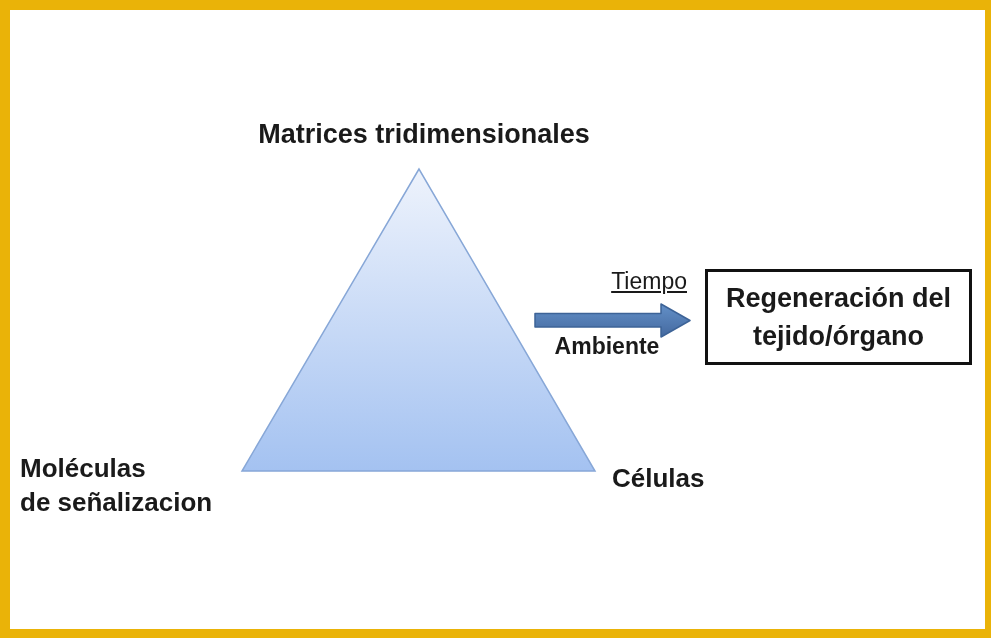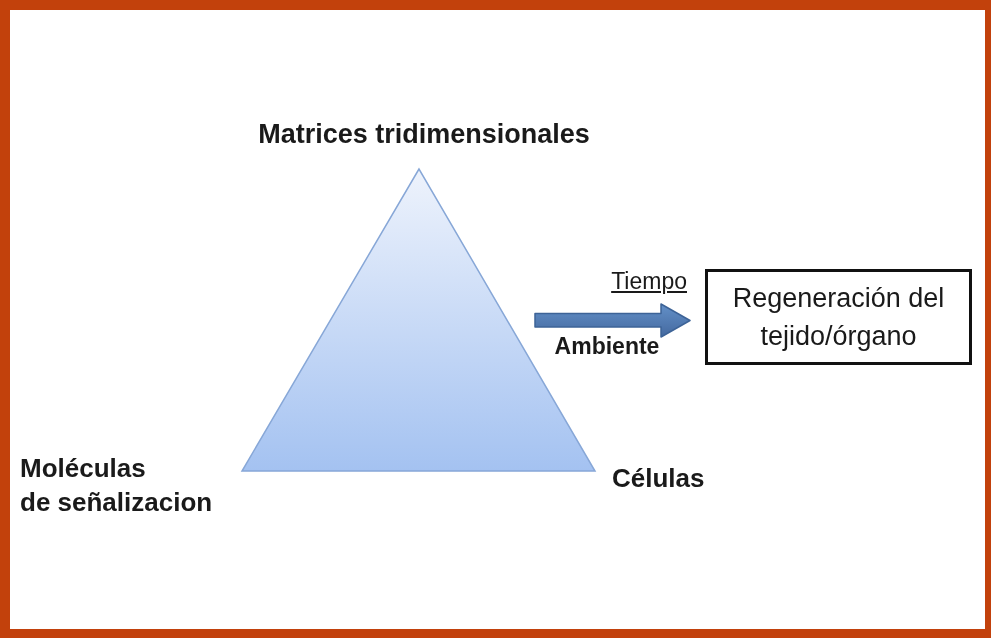--- a/index.html
+++ b/index.html
@@ -4,21 +4,21 @@
 <style>
   html, body { margin: 0; padding: 0; }
   body {
     font-family: "Liberation Sans", "DejaVu Sans", sans-serif;
     background: #888;
   }
   .page {
     position: relative;
     width: 991px;
     height: 638px;
-    background: #c2410c;
+    background: #eab308;
     overflow: hidden;
   }
   .canvas {
     position: absolute;
     left: 10px; top: 10px; right: 6px; bottom: 9px;
     background: #ffffff;
   }
   .abs { position: absolute; }
   .diagram-text {
     color: #1a1a1a;
@@ -61,21 +61,21 @@
   .result-box {
     left: 705px; top: 269px; width: 267px; height: 96px;
     box-sizing: border-box;
     border: 3px solid #111111;
     background: #ffffff;
     display: flex;
     flex-direction: column;
     align-items: center;
     justify-content: center;
     text-align: center;
-    font-size: 27px; font-weight: normal;
+    font-size: 27px; font-weight: bold;
     line-height: 38px;
     white-space: nowrap;
   }
 </style>
 </head>
 <body>
 
 <div class="page">
   <div class="canvas"></div>
 

